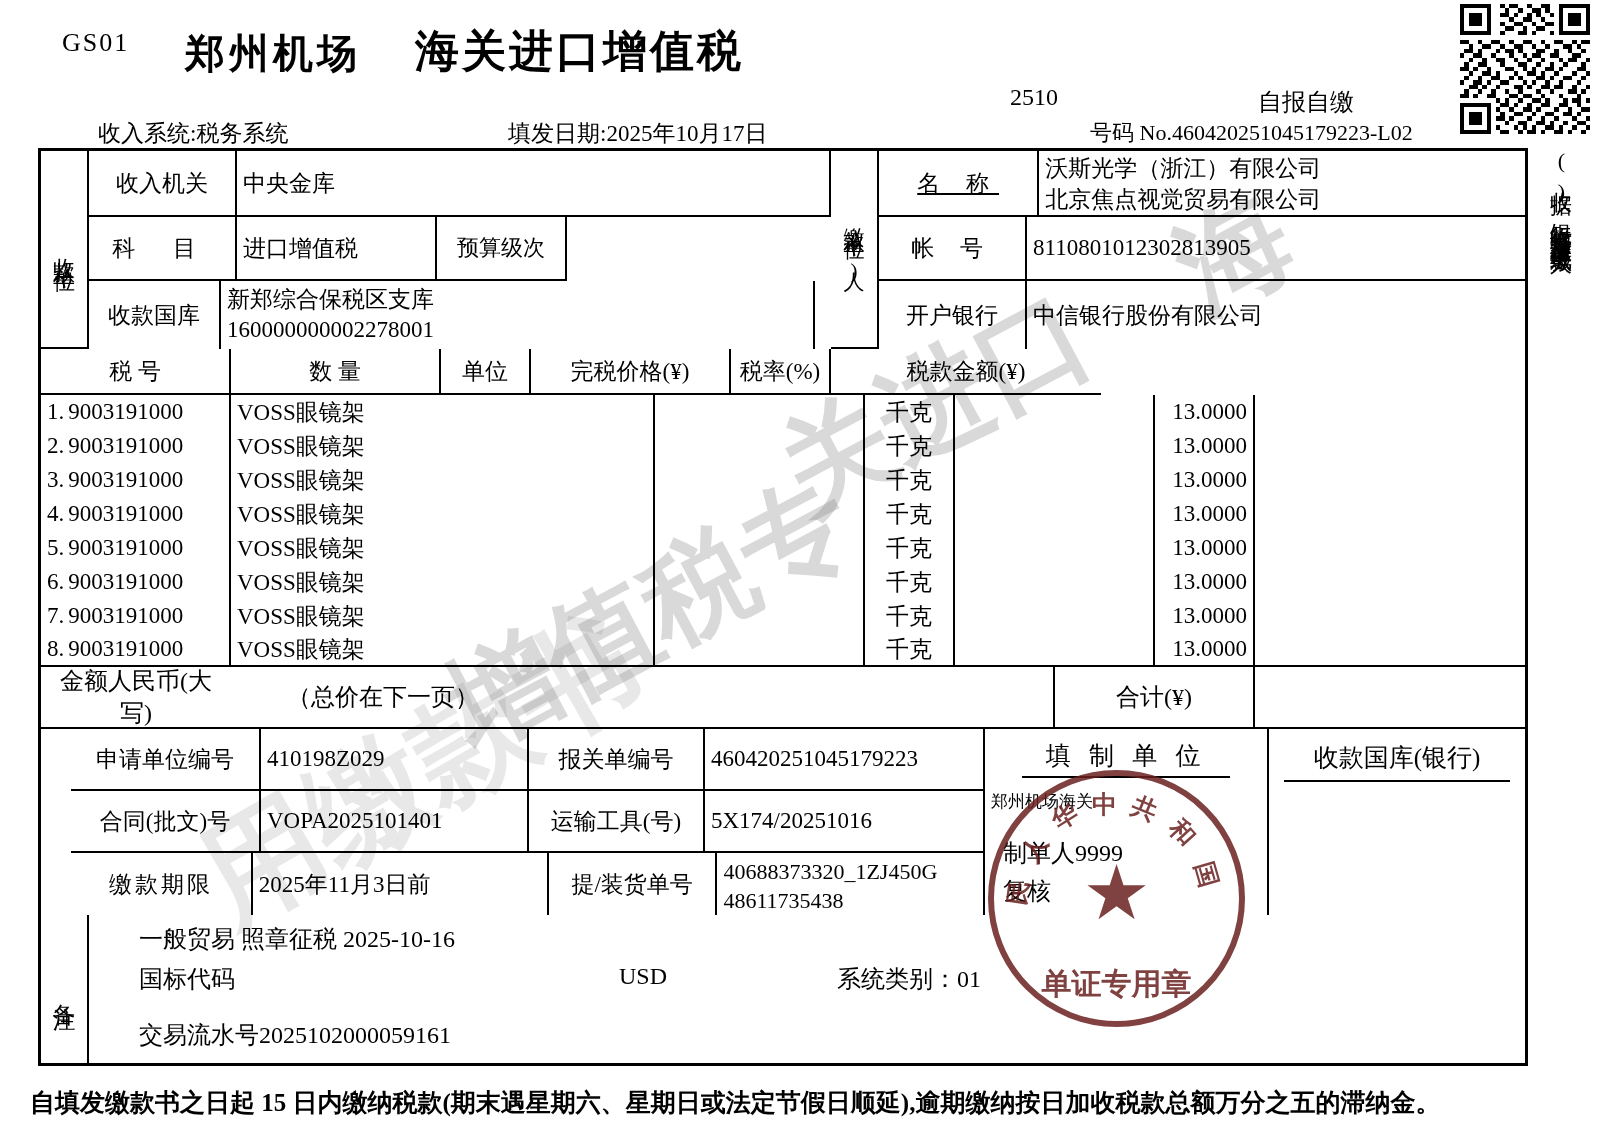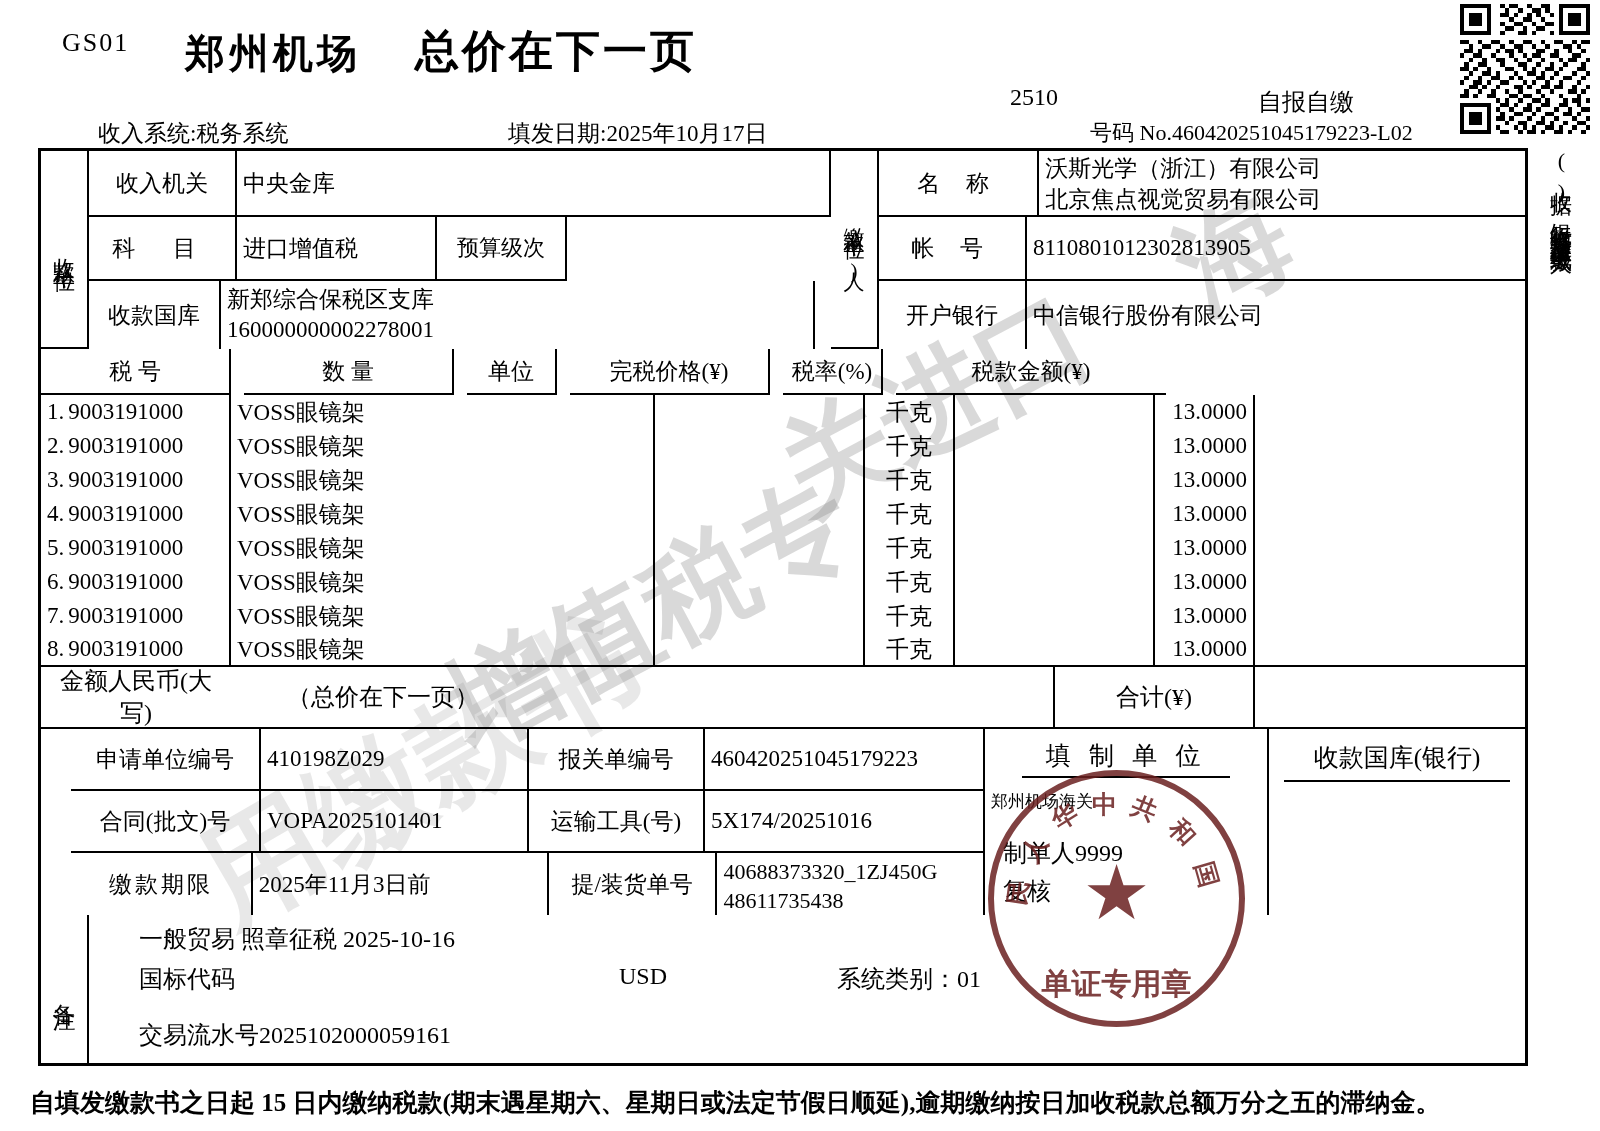--- a/index.html
+++ b/index.html
@@ -34,21 +34,21 @@
   .cell{border-right:2px solid #000;border-bottom:2px solid #000;box-sizing:border-box;display:flex;align-items:center;padding:0 6px;font-size:23px;}
   .cell.last{border-right:none;}
   .nob{border-bottom:none;}
   .center{justify-content:center;text-align:center;}
   .vert{writing-mode:vertical-rl;text-orientation:upright;letter-spacing:4px;justify-content:center;align-items:center;}
 
   .sp{letter-spacing:10px;}
   .sp2{letter-spacing:16px;}
 
   
-  .gh{height:46px;font-size:24px;gap:13px;}
+  .gh{height:46px;font-size:24px;}
   .gr{height:34px;font-size:22px;}
 
   
   .foot{position:absolute;left:30px;top:1086px;width:1545px;font-size:25px;font-weight:bold;letter-spacing:0px;}
 
   
   .rstrip{position:absolute;left:1530px;top:148px;width:60px;height:790px;font-size:22px;
           writing-mode:vertical-rl;text-orientation:upright;line-height:58px;letter-spacing:2px;}
 
   
@@ -71,21 +71,21 @@
 <div class="page">
 
   <div class="wm2" style="left:180px;top:690px;">用缴款书</div>
   <div class="wm" style="left:430px;top:540px;font-size:110px;">增值税专</div>
   <div class="wm" style="left:770px;top:330px;font-size:110px;">关进口</div>
   <div class="wm" style="left:1180px;top:180px;font-size:110px;">海</div>
 
   <div class="hdr">
     <div class="gs01">GS01</div>
     <div class="t1">郑州机场</div>
-    <div class="t2">总价在下一页</div>
+    <div class="t2">海关进口增值税</div>
     <div class="code2510">2510</div>
     <div class="selfpay">自报自缴</div>
     <div class="sysline">收入系统:税务系统</div>
     <div class="dateline">填发日期:2025年10月17日</div>
     <div class="noline">号码 No.460420251045179223-L02</div>
 
     <svg class="qr" viewBox="0 0 29 29" shape-rendering="crispEdges">
       <rect width="29" height="29" fill="#fff"></rect>
       <g fill="#000">
         <rect x="0" y="0" width="7" height="1"></rect>
@@ -324,21 +324,21 @@
             <div style="font-size:23px;line-height:30px;">新郑综合保税区支库</div>
             <div style="font-size:23px;line-height:30px;">160000000002278001</div>
           </div>
         </div>
       </div>
 
       <div class="cell vert center" style="width:48px;height:198px;font-size:21px;line-height:48px;">缴款单位(人)</div>
 
       <div style="width:648px;">
         <div class="row" style="height:66px;">
-          <div class="cell center sp" style="width:164px;height:66px;">名   称</div>
+          <div class="cell center sp" style="width:164px;height:66px;text-decoration:underline;">名   称</div>
           <div class="cell last" style="width:500px;height:66px;border-right:none;display:block;padding-top:2px;">
             <div style="font-size:23px;line-height:31px;">沃斯光学（浙江）有限公司</div>
             <div style="font-size:23px;line-height:31px;">北京焦点视觉贸易有限公司</div>
           </div>
         </div>
         <div class="row" style="height:64px;">
           <div class="cell center sp" style="width:148px;height:64px;">帐   号</div>
           <div class="cell last" style="width:500px;height:64px;border-right:none;">8110801012302813905</div>
         </div>
         <div class="row" style="height:68px;">

